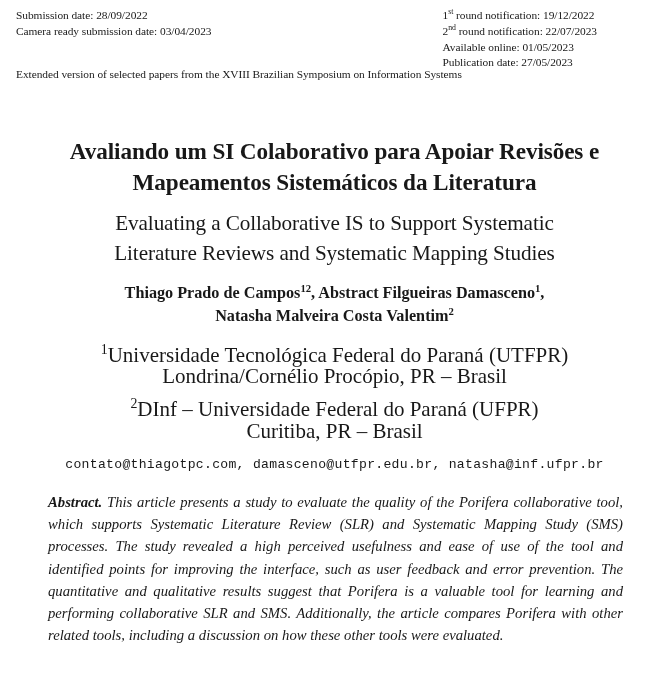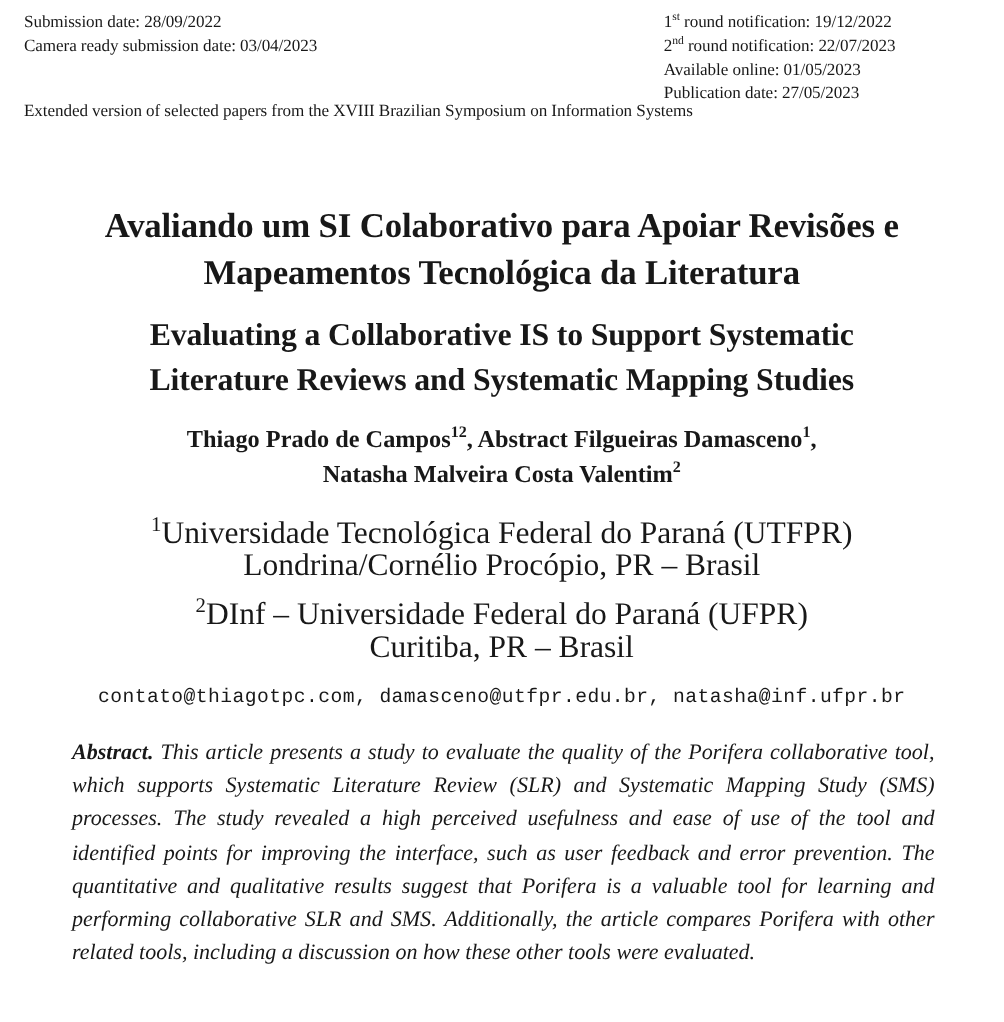--- a/index.html
+++ b/index.html
@@ -76,21 +76,21 @@
     text-align: center;
   }
   .title-pt {
     font-size: 23.2px;
     font-weight: bold;
     line-height: 31px;
     letter-spacing: -0.1px;
   }
   .title-en {
     font-size: 21.2px;
-    font-weight: bold;
+    font-weight: normal;
     line-height: 29.5px;
     letter-spacing: -0.1px;
     margin-top: 11px;
   }
 
   
   .authors {
     position: absolute;
     top: 282px;
     left: 46px;
@@ -195,21 +195,21 @@
 
   </div>
 
   <div class="section-note">
     <div>Extended version of selected papers from the XVIII Brazilian Symposium on Information Systems</div>
   </div>
 
   <div class="title-block">
     <div class="title-pt">
       <div>Avaliando um SI Colaborativo para Apoiar Revisões e</div>
-      <div>Mapeamentos Tecnológica da Literatura</div>
+      <div>Mapeamentos Sistemáticos da Literatura</div>
     </div>
     <div class="title-en">
       <div>Evaluating a Collaborative IS to Support Systematic</div>
       <div>Literature Reviews and Systematic Mapping Studies</div>
     </div>
   </div>
 
   <div class="authors">
     <div><span>Thiago Prado de Campos</span><sup>12</sup><span>, Abstract Filgueiras Damasceno</span><sup>1</sup><span>,</span></div>
     <div><span>Natasha Malveira Costa Valentim</span><sup>2</sup></div>

